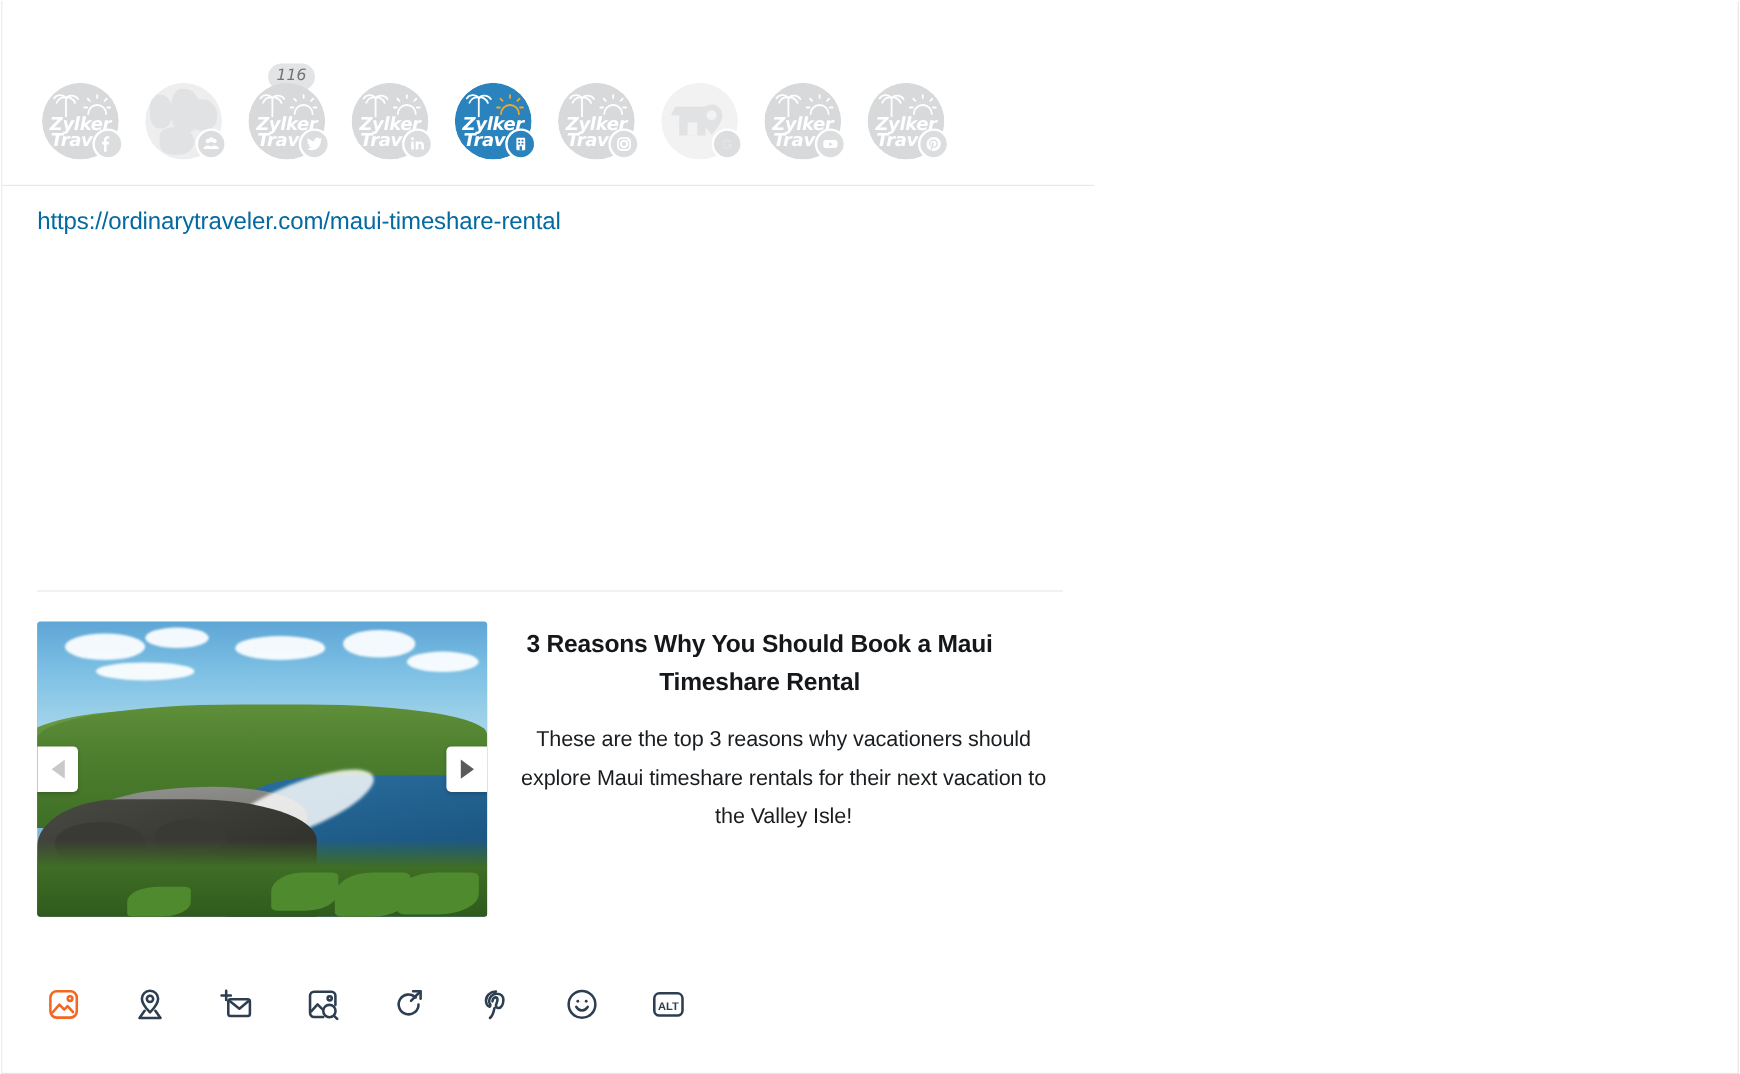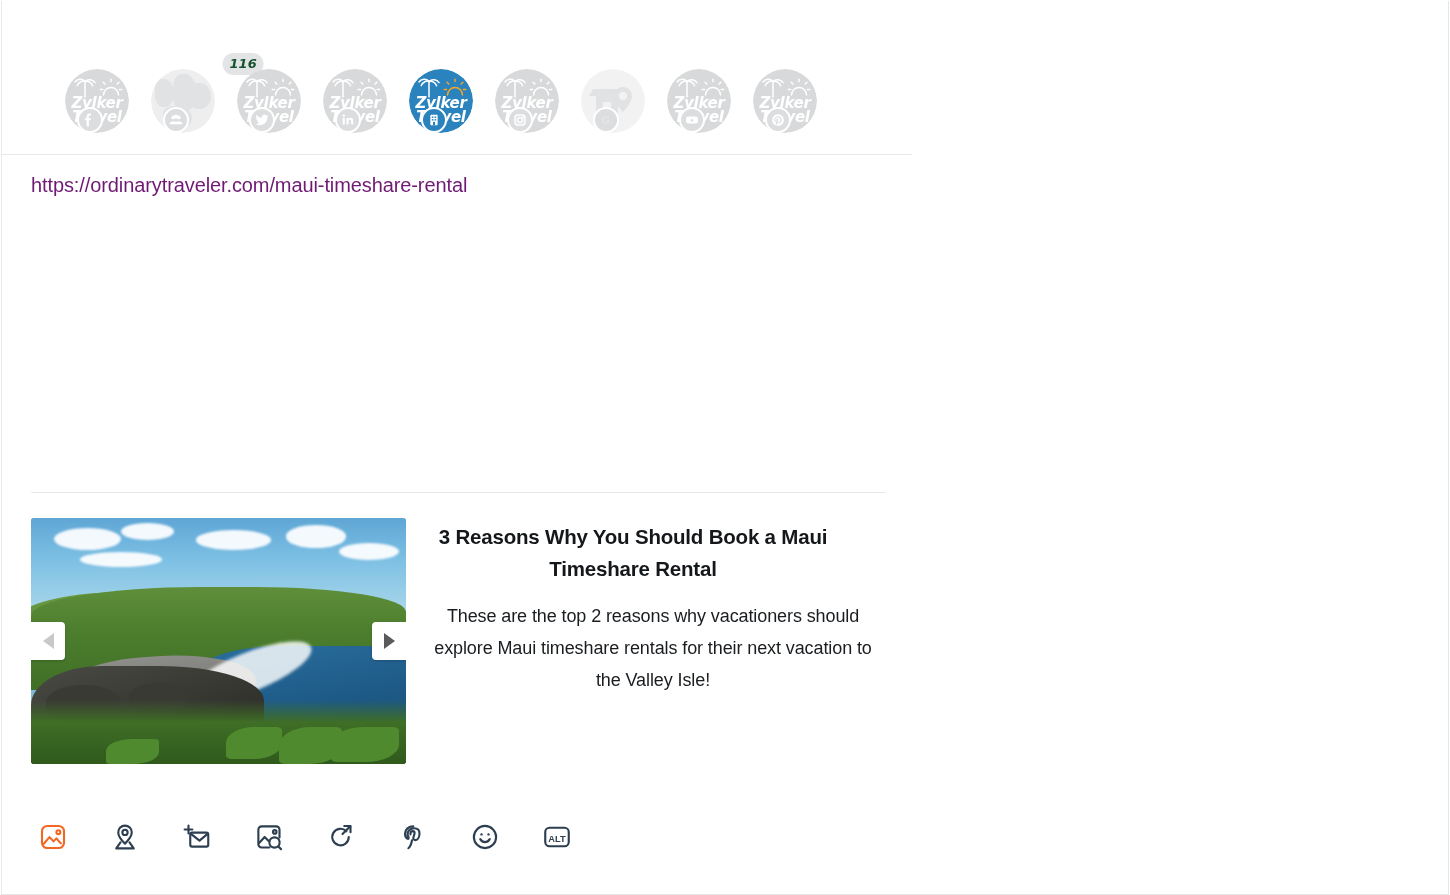--- a/index.html
+++ b/index.html
@@ -44,21 +44,20 @@
   }
 
   .channel-avatar {
     position: absolute;
     left: 4px;
     bottom: 0;
     width: 64px;
     height: 64px;
     border-radius: 50%;
     overflow: hidden;
-    margin-left: 30px;
   }
 
   
   .zylker-logo {
     width: 100%;
     height: 100%;
     border-radius: 50%;
     background: #d8d9da;
     position: relative;
     overflow: hidden;
@@ -138,24 +137,24 @@
   .count-bubble {
     position: absolute;
     left: 50%;
     transform: translateX(-40%);
     top: 0;
     min-width: 36px;
     height: 22px;
     padding: 0 7px;
     border-radius: 11px;
     background: #e3e4e5;
-    color: #14532d;
+    color: #737373;
     font-size: 13px;
     font-style: italic;
-    font-weight: bold;
+    font-weight: normal;
     line-height: 22px;
     text-align: center;
     font-family: "DejaVu Sans", sans-serif;
   }
 
   
   .divider-top {
     position: absolute;
     left: 0;
     top: 153px;
@@ -171,21 +170,21 @@
     height: 1px;
     background: #e7e8ea;
   }
 
   
   .post-url {
     position: absolute;
     left: 29px;
     top: 173px;
     font-size: 20px;
-    color: #701a75;
+    color: #0369a1;
     letter-spacing: -0.1px;
   }
 
   
   .preview-card {
     position: absolute;
     left: 29px;
     top: 517px;
     width: 855px;
     display: flex;
@@ -581,21 +580,21 @@
       <button class="carousel-btn prev" id="carousel-prev">
         <span class="tri left"></span>
       </button>
       <button class="carousel-btn next" id="carousel-next">
         <span class="tri right"></span>
       </button>
     </div>
 
     <div class="preview-text">
       <div class="preview-title">3 Reasons Why You Should Book a Maui Timeshare Rental</div>
-      <div class="preview-desc">These are the top 2 reasons why vacationers should explore Maui timeshare rentals for their next vacation to the Valley Isle!</div>
+      <div class="preview-desc">These are the top 3 reasons why vacationers should explore Maui timeshare rentals for their next vacation to the Valley Isle!</div>
     </div>
   </div>
 
   <div class="toolbar" id="toolbar">
       <button class="tool-btn is-active">
         <span><svg viewBox="0 0 24 24" width="30" height="30" fill="none" stroke="currentColor" stroke-width="1.7" stroke-linecap="round" stroke-linejoin="round">
             <rect x="3.2" y="3.2" width="17.6" height="17.6" rx="4.2"></rect>
             <path d="M4.6 17.4l4.6-5.3 3.2 3.4 2.3-2.4 3.6 4"></path>
             <circle cx="16.3" cy="8.1" r="1.55"></circle>
           </svg></span>

